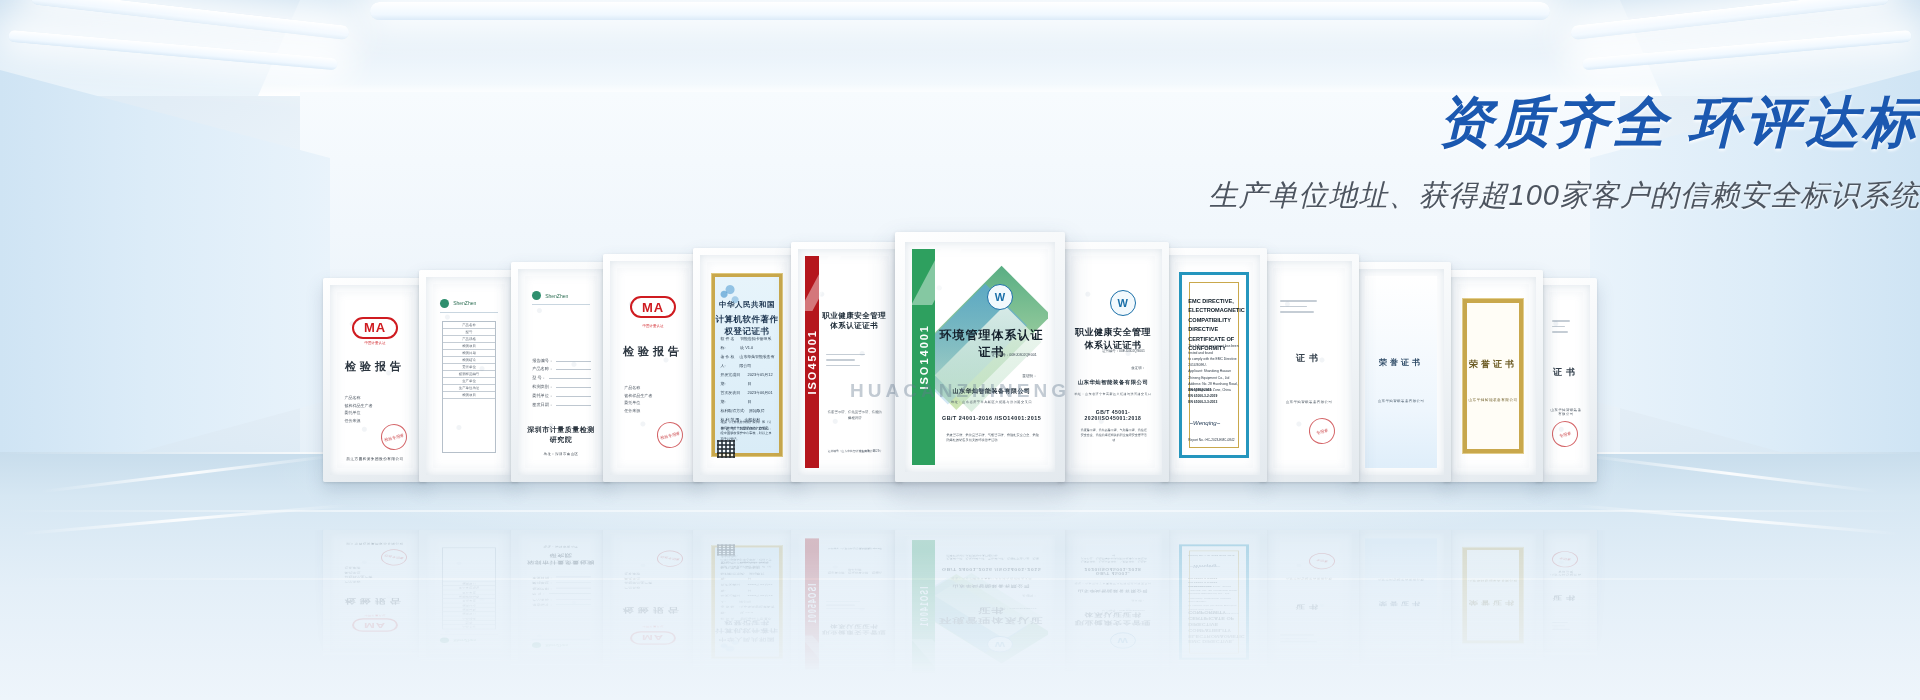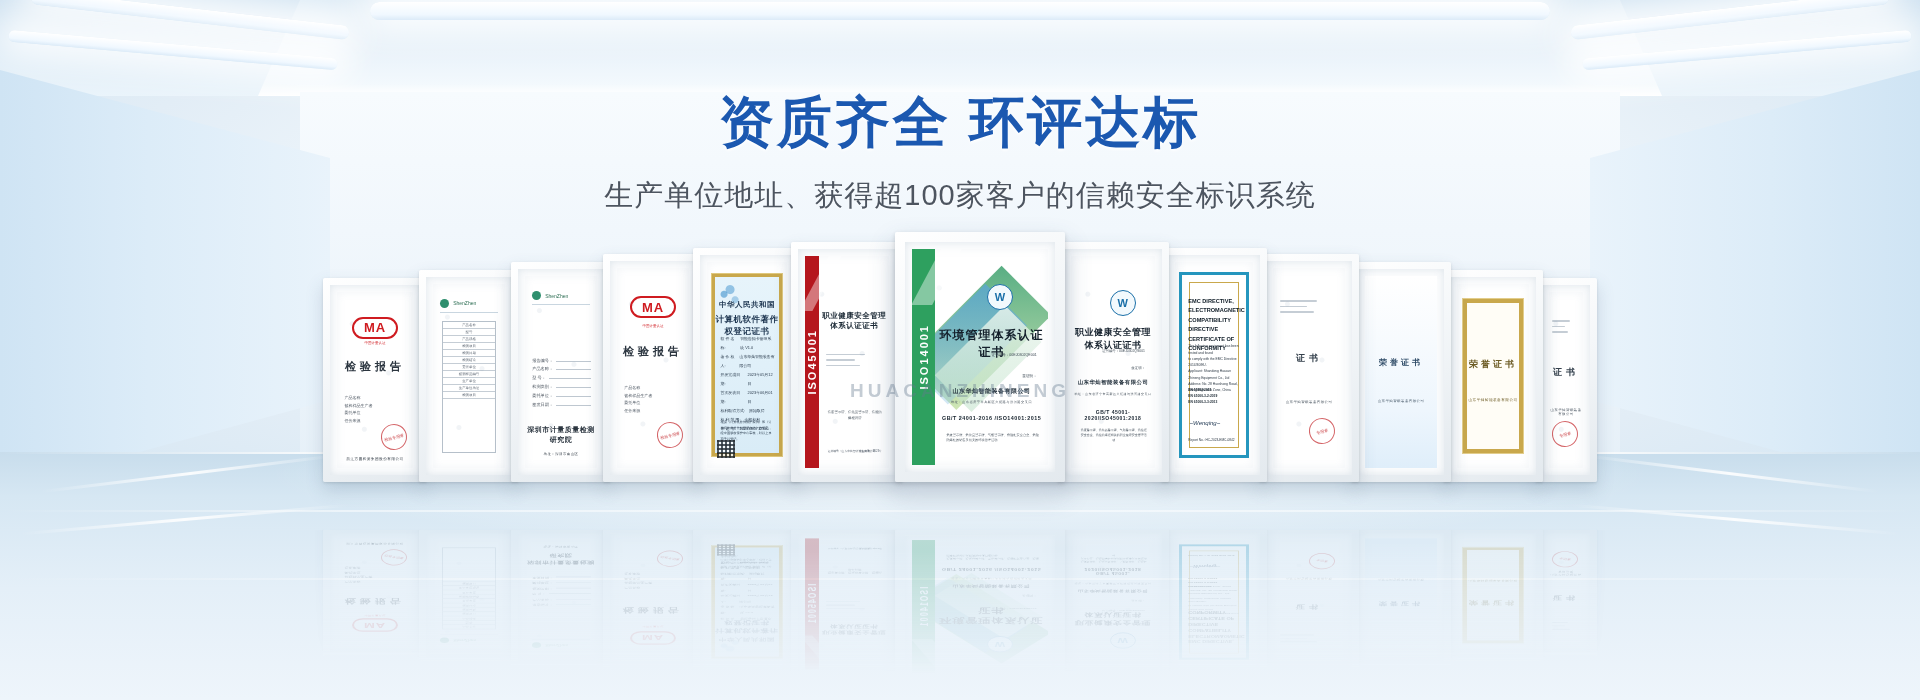--- a/index.html
+++ b/index.html
@@ -78,21 +78,21 @@
     pointer-events: none;
   }
   .floor-streak {
     position: absolute; height: 3px; border-radius: 3px;
     background: linear-gradient(90deg, rgba(255,255,255,0), rgba(255,255,255,.9), rgba(255,255,255,0));
   }
 
   
   .headline {
     position: absolute; left: 0; right: 0; top: 86px;
-    text-align: center; z-index: 30;
+    text-align: right; z-index: 30; font-style: italic;
   }
   .headline h1 {
     font-size: 55px; font-weight: bold; letter-spacing: 3px;
     color: #1b58b0;
     text-shadow: 0 2px 3px rgba(255,255,255,.9);
   }
   .headline h2 {
     margin-top: 16px;
     font-size: 29px; font-weight: normal; letter-spacing: 1px;
     color: #4d5560;

